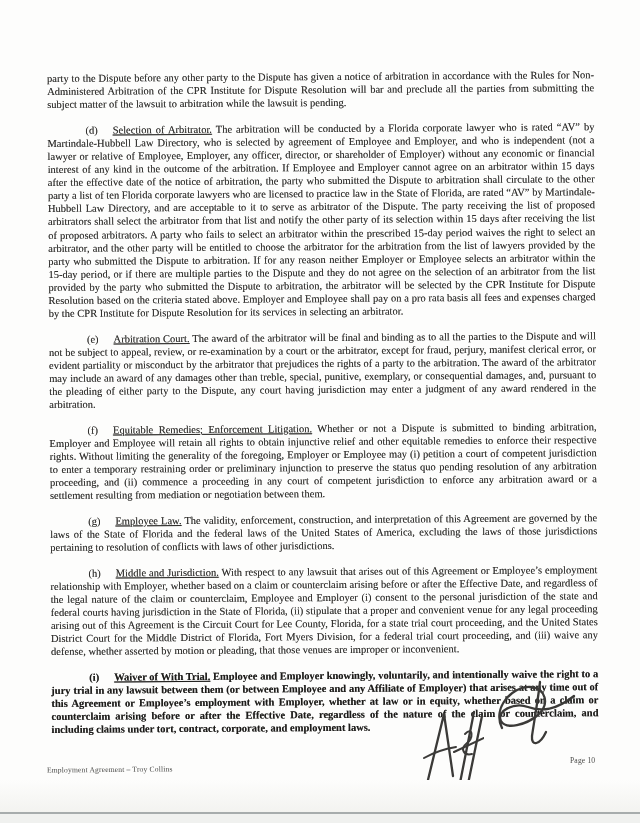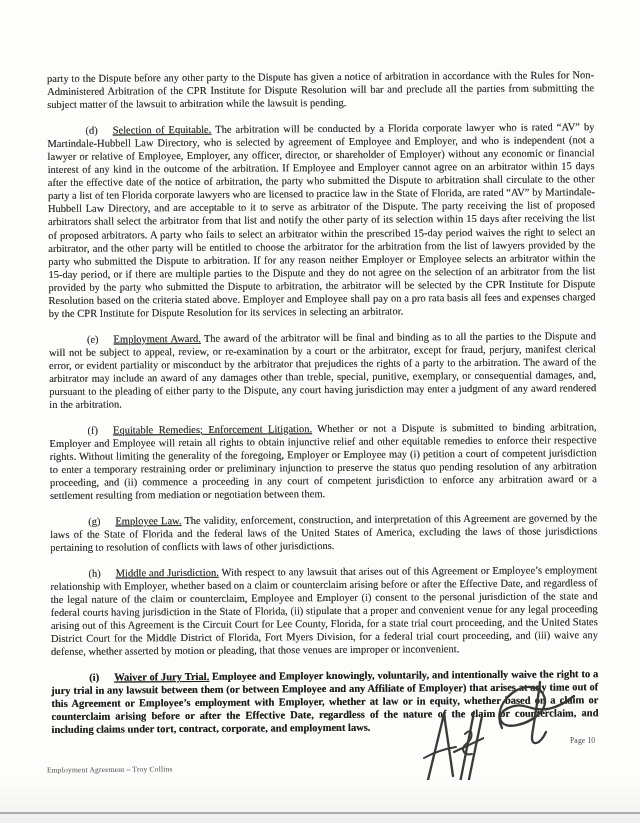--- a/index.html
+++ b/index.html
@@ -42,21 +42,21 @@
   .plabel { padding-right: 15px; }
   .pheading { text-decoration: underline; }
   .footer-left, .footer-right {
     position: absolute;
     font-family: "Liberation Serif", serif;
     font-size: 7.6px;
     color: #4a4a48;
     letter-spacing: 0.15px;
   }
   .footer-left { left: 47px; top: 765px; transform: rotate(-0.5deg); }
-  .footer-right { left: 570px; top: 736px; }
+  .footer-right { left: 570px; top: 756px; }
   .sig { position: absolute; }
   .sig path {
     fill: none;
     stroke: #3b3a38;
     stroke-linecap: round;
     stroke-linejoin: round;
   }
   .sig-initials { left: 422px; top: 704px; }
   .sig-monogram { left: 488px; top: 678px; }
   .page-bottom-shade {
@@ -81,46 +81,46 @@
 </head>
 <body>
 
 <div class="scan-page">
 
   <div class="content">
 
     <p class="para intro">party to the Dispute before any other party to the Dispute has given a notice of arbitration in accordance with the Rules for Non-Administered Arbitration of the CPR Institute for Dispute Resolution will bar and preclude all the parties from submitting the subject matter of the lawsuit to arbitration while the lawsuit is pending.</p>
 
     <p class="para">
-      <span class="plabel">(d)</span><span class="pheading">Selection of Equitable.</span>
+      <span class="plabel">(d)</span><span class="pheading">Selection of Arbitrator.</span>
       <span class="ptext">The arbitration will be conducted by a Florida corporate lawyer who is rated “AV” by Martindale-Hubbell Law Directory, who is selected by agreement of Employee and Employer, and who is independent (not a lawyer or relative of Employee, Employer, any officer, director, or shareholder of Employer) without any economic or financial interest of any kind in the outcome of the arbitration.  If Employee and Employer cannot agree on an arbitrator within 15 days after the effective date of the notice of arbitration, the party who submitted the Dispute to arbitration shall circulate to the other party a list of ten Florida corporate lawyers who are licensed to practice law in the State of Florida, are rated “AV” by Martindale-Hubbell Law Directory, and are acceptable to it to serve as arbitrator of the Dispute.  The party receiving the list of proposed arbitrators shall select the arbitrator from that list and notify the other party of its selection within 15 days after receiving the list of proposed arbitrators.  A party who fails to select an arbitrator within the prescribed 15-day period waives the right to select an arbitrator, and the other party will be entitled to choose the arbitrator for the arbitration from the list of lawyers provided by the party who submitted the Dispute to arbitration.  If for any reason neither Employer or Employee selects an arbitrator within the 15-day period, or if there are multiple parties to the Dispute and they do not agree on the selection of an arbitrator from the list provided by the party who submitted the Dispute to arbitration, the arbitrator will be selected by the CPR Institute for Dispute Resolution based on the criteria stated above.  Employer and Employee shall pay on a pro rata basis all fees and expenses charged by the CPR Institute for Dispute Resolution for its services in selecting an arbitrator.</span>
     </p>
 
     <p class="para">
-      <span class="plabel">(e)</span><span class="pheading">Employment Award.</span>
+      <span class="plabel">(e)</span><span class="pheading">Arbitration Court.</span>
       <span class="ptext">The award of the arbitrator will be final and binding as to all the parties to the Dispute and will not be subject to appeal, review, or re-examination by a court or the arbitrator, except for fraud, perjury, manifest clerical error, or evident partiality or misconduct by the arbitrator that prejudices the rights of a party to the arbitration.  The award of the arbitrator may include an award of any damages other than treble, special, punitive, exemplary, or consequential damages, and, pursuant to the pleading of either party to the Dispute, any court having jurisdiction may enter a judgment of any award rendered in the arbitration.</span>
     </p>
 
     <p class="para">
       <span class="plabel">(f)</span><span class="pheading">Equitable Remedies; Enforcement Litigation.</span>
       <span class="ptext">Whether or not a Dispute is submitted to binding arbitration, Employer and Employee will retain all rights to obtain injunctive relief and other equitable remedies to enforce their respective rights.  Without limiting the generality of the foregoing, Employer or Employee may (i) petition a court of competent jurisdiction to enter a temporary restraining order or preliminary injunction to preserve the status quo pending resolution of any arbitration proceeding, and (ii) commence a proceeding in any court of competent jurisdiction to enforce any arbitration award or a settlement resulting from mediation or negotiation between them.</span>
     </p>
 
     <p class="para">
       <span class="plabel">(g)</span><span class="pheading">Employee Law.</span>
       <span class="ptext">The validity, enforcement, construction, and interpretation of this Agreement are governed by the laws of the State of Florida and the federal laws of the United States of America, excluding the laws of those jurisdictions pertaining to resolution of conflicts with laws of other jurisdictions.</span>
     </p>
 
     <p class="para">
       <span class="plabel">(h)</span><span class="pheading">Middle and Jurisdiction.</span>
       <span class="ptext">With respect to any lawsuit that arises out of this Agreement or Employee’s employment relationship with Employer, whether based on a claim or counterclaim arising before or after the Effective Date, and regardless of the legal nature of the claim or counterclaim, Employee and Employer (i) consent to the personal jurisdiction of the state and federal courts having jurisdiction in the State of Florida, (ii) stipulate that a proper and convenient venue for any legal proceeding arising out of this Agreement is the Circuit Court for Lee County, Florida, for a state trial court proceeding, and the United States District Court for the Middle District of Florida, Fort Myers Division, for a federal trial court proceeding, and (iii) waive any defense, whether asserted by motion or pleading, that those venues are improper or inconvenient.</span>
     </p>
 
     <p class="para bold">
-      <span class="plabel">(i)</span><span class="pheading">Waiver of Jury Trial.</span>
+      <span class="plabel">(i)</span><span class="pheading">Waiver of With Trial.</span>
       <span class="ptext">Employee and Employer knowingly, voluntarily, and intentionally waive the right to a jury trial in any lawsuit between them (or between Employee and any Affiliate of Employer) that arises at any time out of this Agreement or Employee’s employment with Employer, whether at law or in equity, whether based on a claim or counterclaim arising before or after the Effective Date, regardless of the nature of the claim or counterclaim, and including claims under tort, contract, corporate, and employment laws.</span>
     </p>
 
   </div>
 
   <svg class="sig sig-initials" width="62" height="88" viewBox="0 0 62 88" aria-hidden="true">
     <path d="M5,80 L22,10 L31,72" stroke-width="2.3"></path>
     <path d="M2,54 Q16,46 34,43" stroke-width="2"></path>
     <path d="M43,30 C51,22 52,34 44,40 C38,45 42,52 50,50" stroke-width="2"></path>
     <path d="M52,8 L37,84" stroke-width="2.3"></path>

